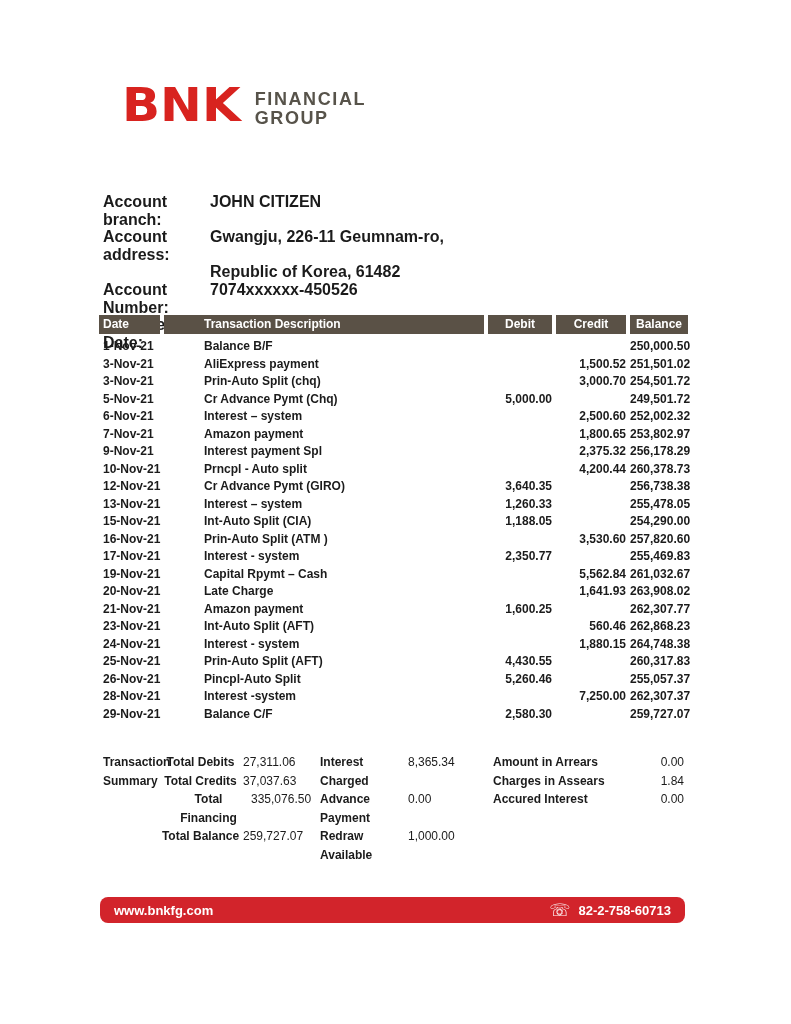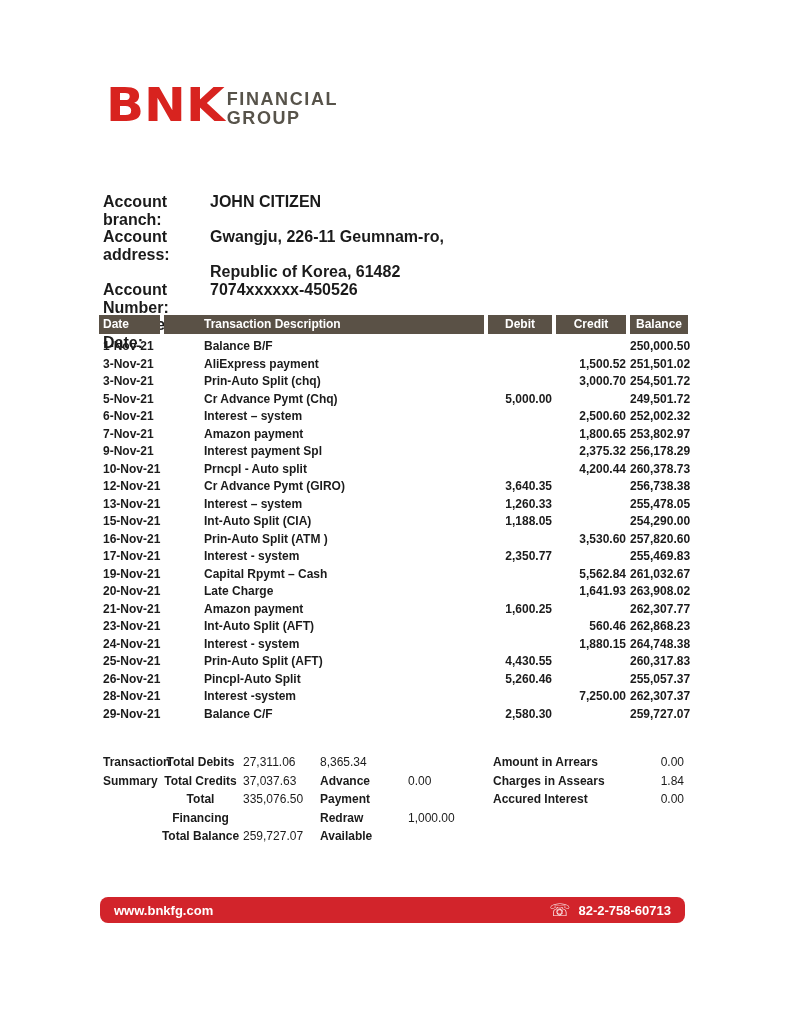--- a/index.html
+++ b/index.html
@@ -3,27 +3,27 @@
 <meta charset="utf-8">
 <style>
   * { margin:0; padding:0; box-sizing:border-box; }
   html,body { background:#ffffff; }
   body { font-family:"Liberation Sans","DejaVu Sans",sans-serif; color:#1b1b1b; }
   .page {
     position:relative; width:791px; height:1024px; background:#fff; overflow:hidden;
   }
 
   
-  .logo { position:absolute; left:106px; top:84px; display:flex; align-items:flex-start; }
+  .logo { position:absolute; left:122px; top:84px; display:flex; align-items:flex-start; }
   .logo-mark {
     font-family:"DejaVu Sans","Liberation Sans",sans-serif;
     font-size:50px; font-weight:800; letter-spacing:0px; line-height:46px;
     color:var(--brand-red); transform:scaleY(0.92); transform-origin:top left;
   }
-  .logo-words { margin-left:2px; margin-top:6px; color:var(--subtitle-gray);
+  .logo-words { margin-left:14px; margin-top:6px; color:var(--subtitle-gray);
     font-size:18px; font-weight:700; letter-spacing:1.6px; line-height:19px; }
 
   
   .account { position:absolute; left:103px; top:193px; display:grid;
     grid-template-columns:107px auto; font-size:16px; line-height:17.6px; }
   .account .lab { font-weight:700; }
   .account .val { font-weight:700; }
 
   
   .txn-table { position:absolute; left:99px; top:315px; width:589px; font-size:12px; }
@@ -263,30 +263,31 @@
     <div class="sum-col sum-col1">
         <div class="srow">
           <div class="slabel" style="display: inline-block;">Total Debits</div>
           <div class="sval">27,311.06</div>
         </div>
         <div class="srow">
           <div class="slabel" style="display: inline-block;">Total Credits</div>
           <div class="sval">37,037.63</div>
         </div>
         <div class="srow">
-          <div class="slabel" style="display: inline-block;">Total Financing</div>
+          <div class="slabel" style="display: inline-block; margin-left: 8px;">Total Financing</div>
           <div class="sval">335,076.50</div>
         </div>
         <div class="srow">
           <div class="slabel" style="display: inline-block;">Total Balance</div>
           <div class="sval">259,727.07</div>
         </div>
       </div>
     <div class="sum-col sum-col2">
         <div class="srow">
+          <div class="slabel" style="display: inline-block;">Interest Charged</div>
           <div class="sval">8,365.34</div>
         </div>
         <div class="srow">
           <div class="slabel" style="display: inline-block;">Advance Payment</div>
           <div class="sval">0.00</div>
         </div>
         <div class="srow">
           <div class="slabel" style="display: inline-block;">Redraw Available</div>
           <div class="sval">1,000.00</div>
         </div>

